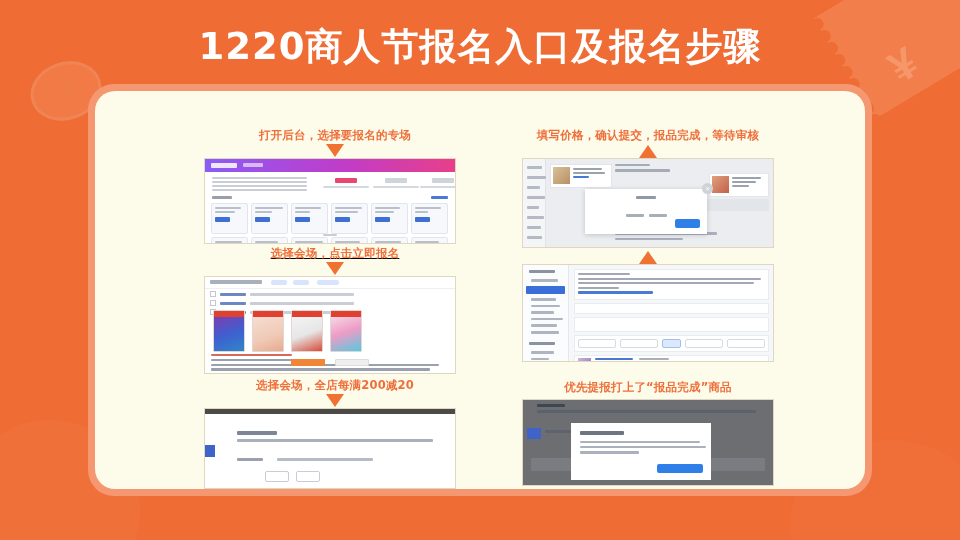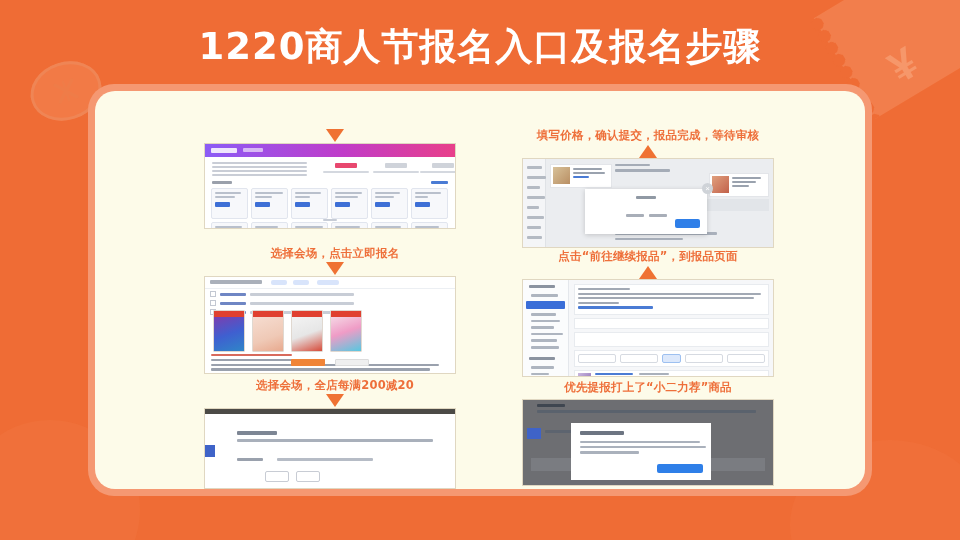--- a/index.html
+++ b/index.html
@@ -219,20 +219,21 @@
 <div class="deco-ticket-mark">¥</div>
 <div class="deco-blob"></div>
 <div class="deco-blob2"></div>
 
 <div class="title">1220商人节报名入口及报名步骤</div>
 
 <div class="card-ring"></div>
 <div class="card">
 
   <div class="block" style="left:110px;top:37px;width:260px;">
+    <div class="blk-label">打开后台，选择要报名的专场</div>
     <div class="arrow-down"></div>
     <div class="shot" style="width:250px;height:84px;margin-top:2px;">
       <div class="s1-head"></div>
       <div class="s1-logo"></div>
       <div class="s1-logo2"></div>
       <div class="s1-para">
         <i></i>
           <i></i>
           <i></i>
           <i></i>
@@ -298,21 +299,21 @@
             <i style="width:91%"></i>
           </div>
         <div class="s1-cell">
             <i style="width:84%"></i>
           </div>
       </div>
       <div class="s1-foot"><i></i></div>
     </div>
   </div>
 
-  <div class="block" style="left:110px;top:155px;width:260px;">
+  <div class="block" style="left:110px;top:155px;width:260px;text-decoration:underline;">
     <div class="blk-label">选择会场，点击立即报名</div>
     <div class="arrow-down"></div>
     <div class="shot" style="width:250px;height:96px;margin-top:2px;">
       <div class="s2-bar">
         <div class="t"></div>
         <div class="s2-tab" style="left:66px;"></div>
         <div class="s2-tab" style="left:88px;"></div>
         <div class="s2-tab" style="left:112px;width:22px;"></div>
       </div>
       <div class="s2-rows">
@@ -431,21 +432,20 @@
         <div class="s4-mb">
             <i></i>
             <i></i>
           </div>
         <div class="s4-ok"></div>
       </div>
     </div>
   </div>
 
   <div class="block" style="left:408px;top:158px;width:290px;">
-    <div class="blk-label">点击“前往继续报品”，到报品页面</div>
     <div class="arrow-up" style="margin-top:2px;"></div>
     <div class="shot s5" style="width:250px;height:96px;margin:0 auto;">
       <div class="s5-side">
         <div class="h"></div>
         <div class="i" style="width:60%"></div>
         <div class="sel"></div>
         <div class="i" style="width:55%"></div>
         <div class="i" style="width:65%"></div>
         <div class="i" style="width:50%"></div>
         <div class="i" style="width:70%"></div>
@@ -483,21 +483,21 @@
                 <i style="width:24%"></i>
               </span>
           </div>
 
         </div>
       </div>
     </div>
   </div>
 
   <div class="block" style="left:408px;top:289px;width:290px;">
-    <div class="blk-label">优先提报打上了“小二力荐”商品</div>
+    <div class="blk-label">优先提报打上了“报品完成”商品</div>
     <div class="shot s6" style="width:250px;height:85px;margin:5px auto 0;">
       <div class="s6-top">
         <div class="t"></div>
         <div class="l" style="width:97%"></div>
       </div>
       <div class="s6-blue"></div>
       <div class="s6-row"></div>
       <div class="s6-band"></div>
       <div class="s6-modal">
         <div class="s6-mt"></div>

